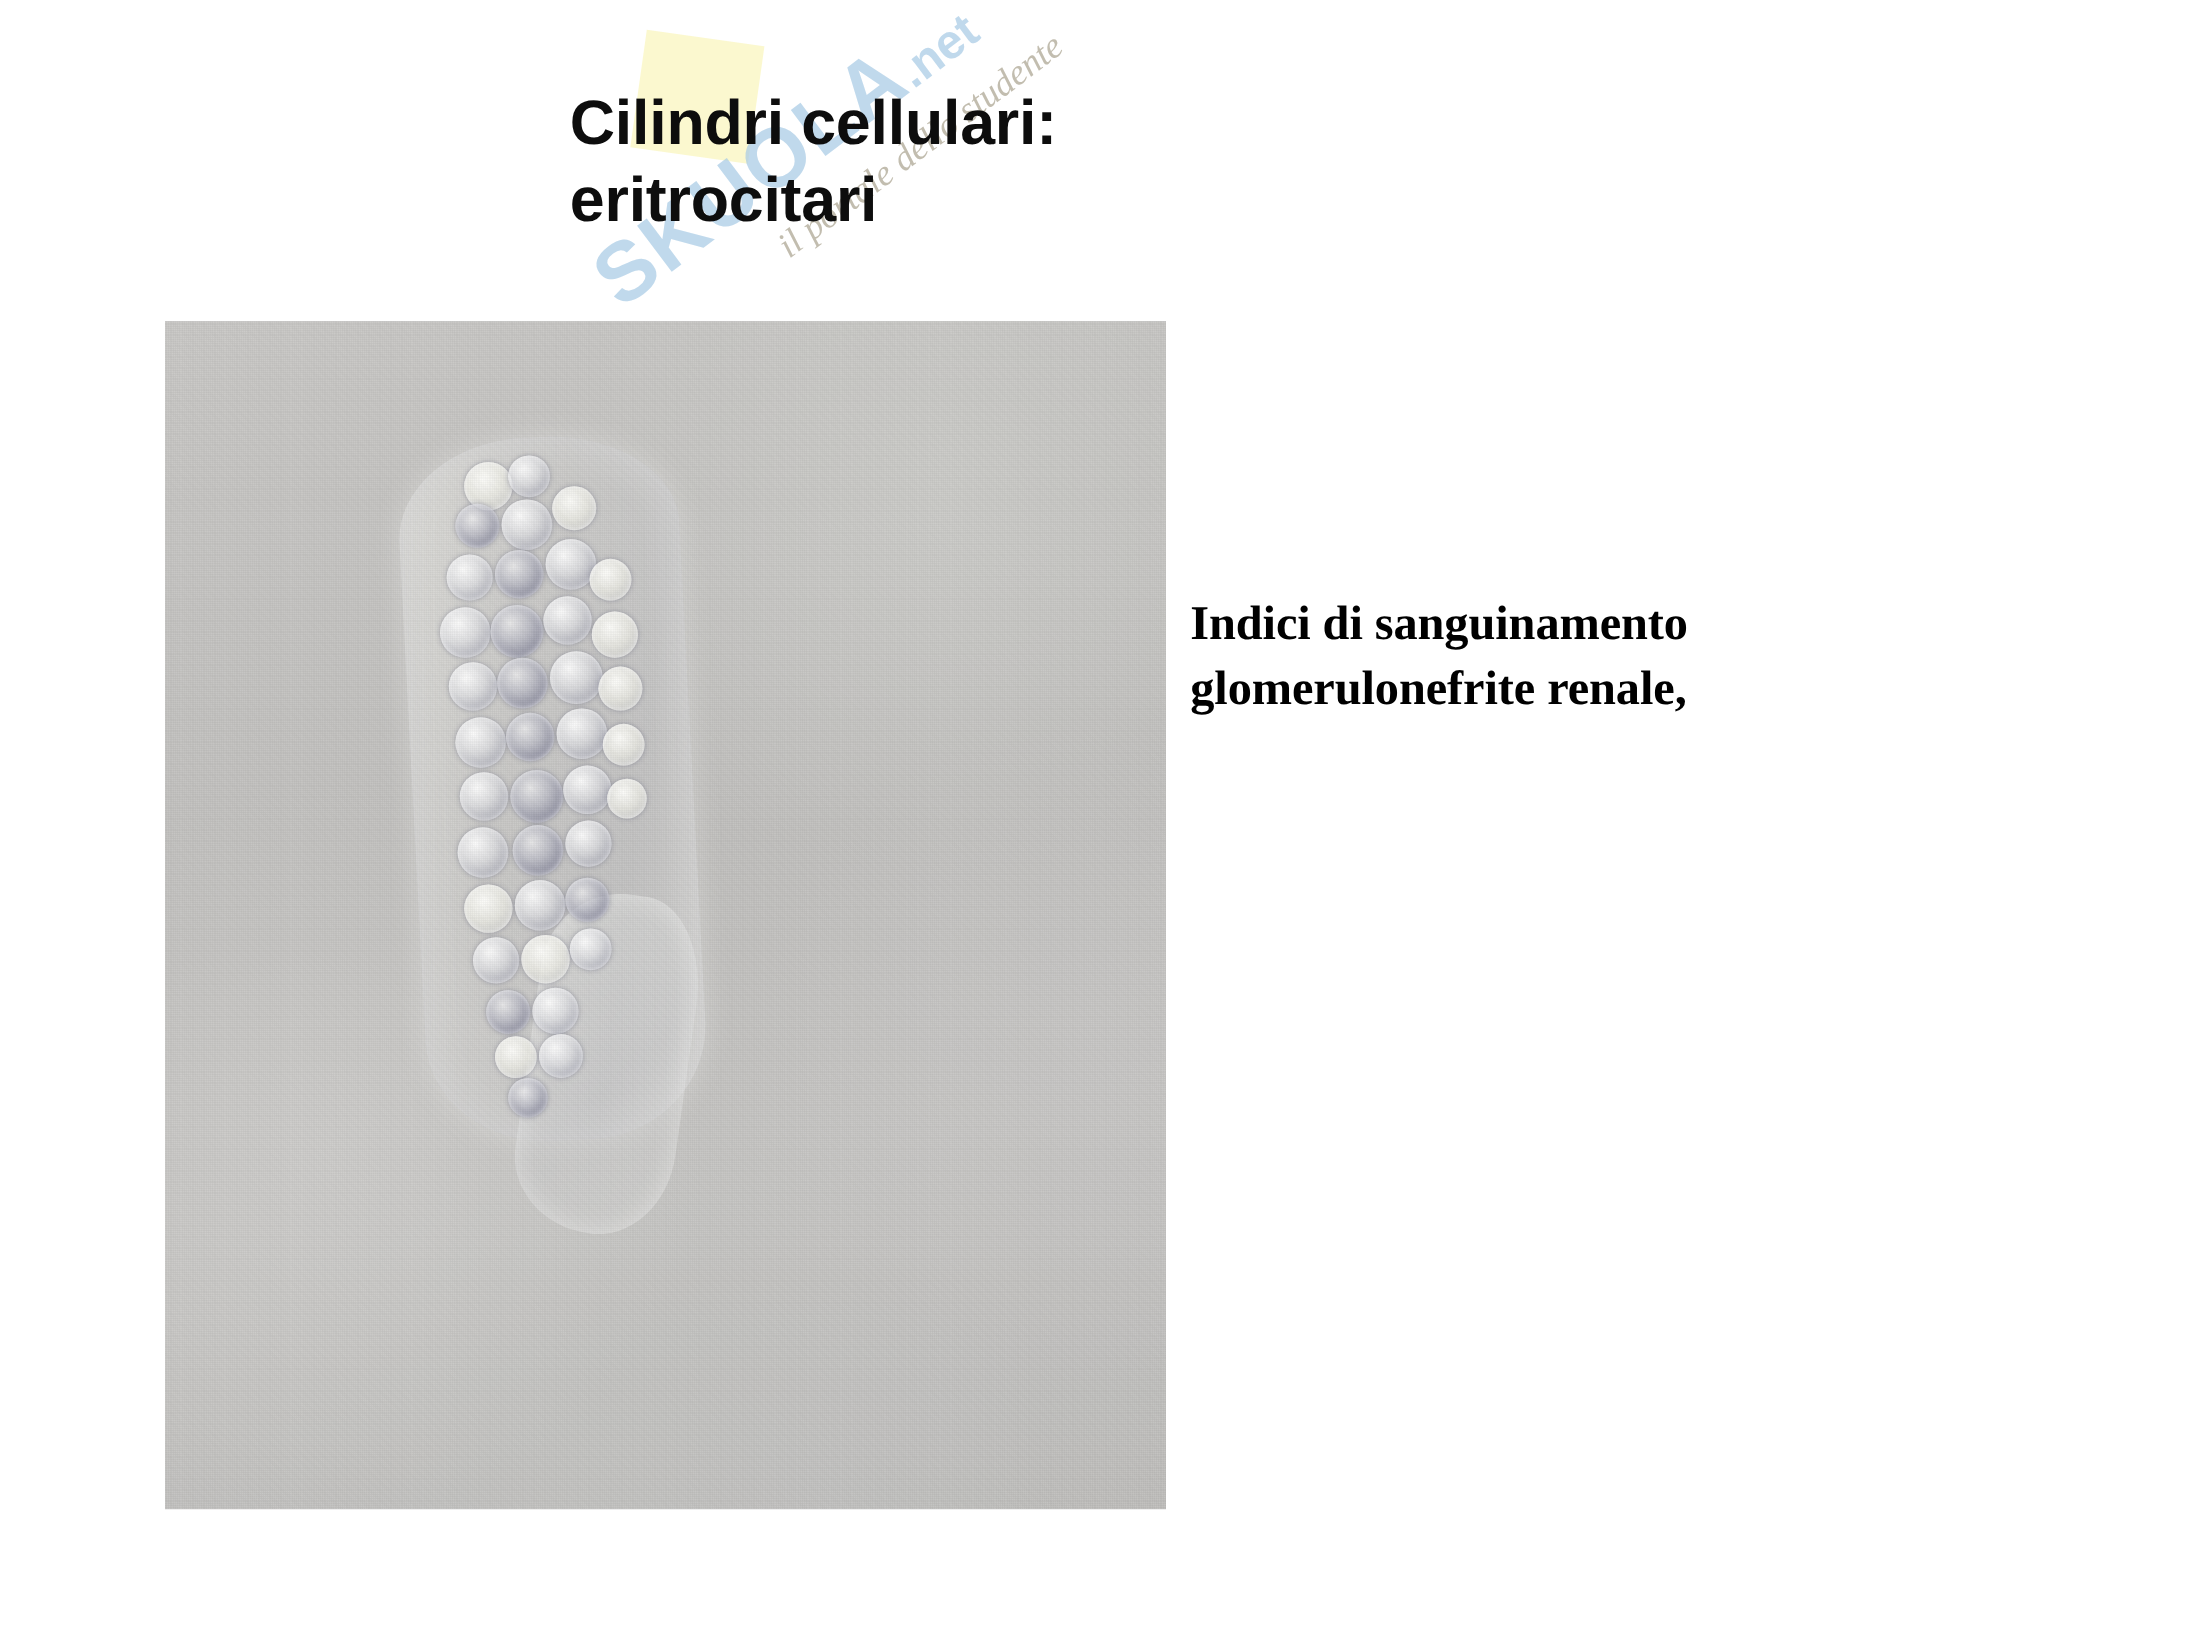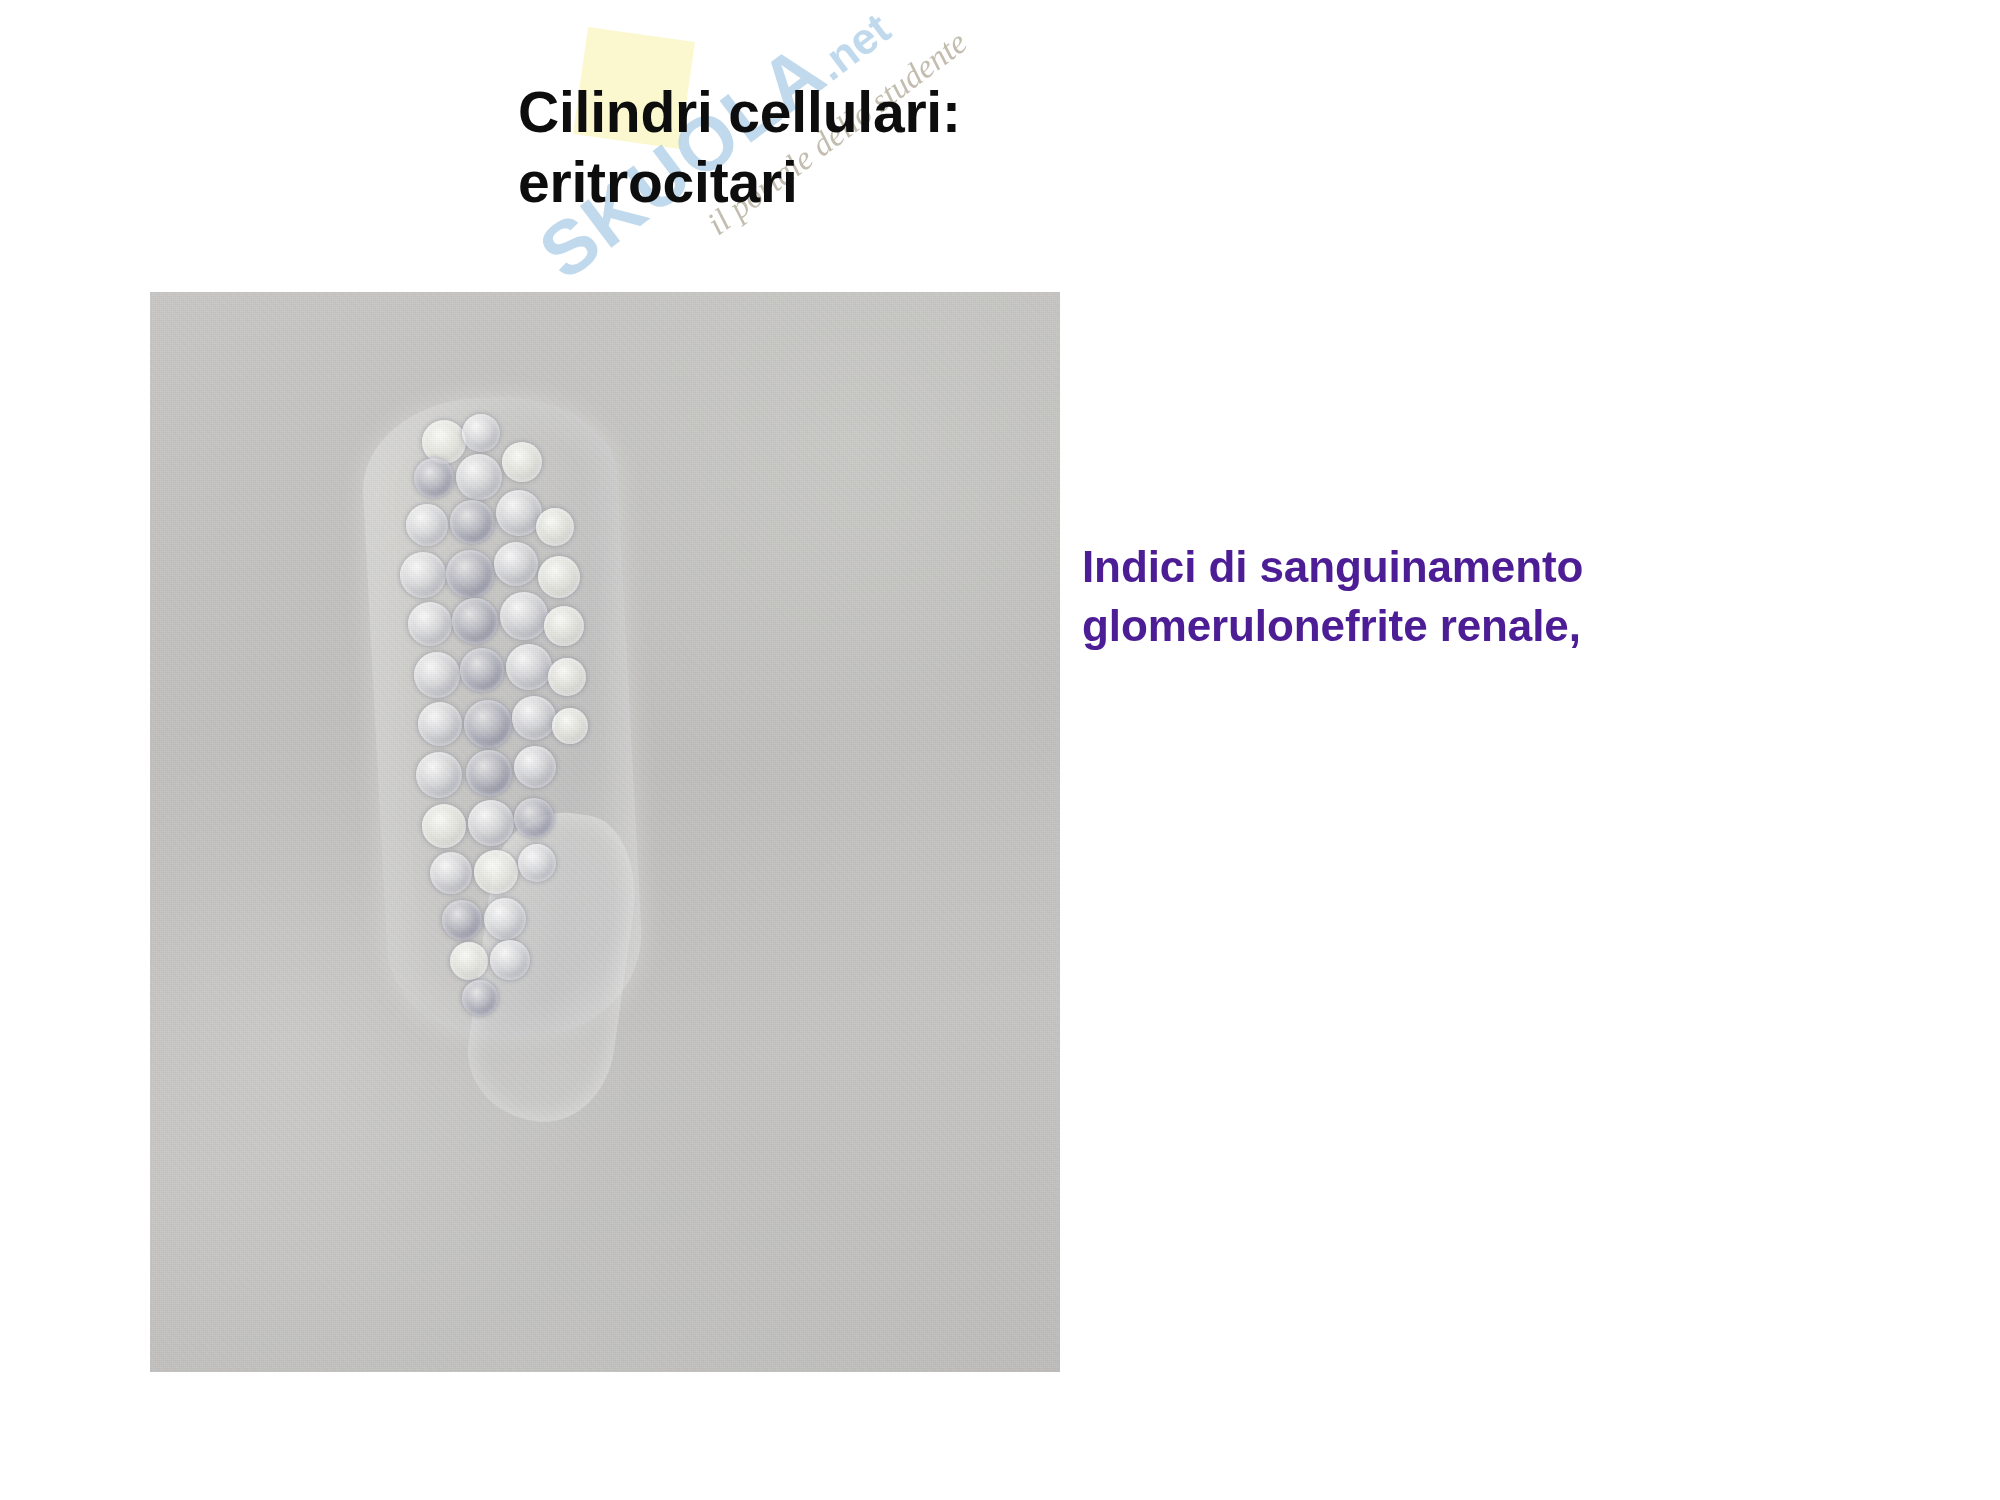--- a/index.html
+++ b/index.html
@@ -119,25 +119,25 @@
 
   
   #red-text {
     position: absolute;
     left: 1082px;
     top: 538px;
     width: 760px;
     z-index: 5;
   }
   .red-line {
-    font-family: Liberation Sans, sans-serif;
+    font-family: Liberation Serif, serif;
     font-weight: bold;
     font-size: 44px;
     line-height: 1.33;
-    color: #4c1d95;
+    color: #000000;
     white-space: nowrap;
     letter-spacing: -0.1px;
   }
 
   
   #watermark {
     position: absolute;
     left: 470px;
     top: 20px;
     width: 520px;

